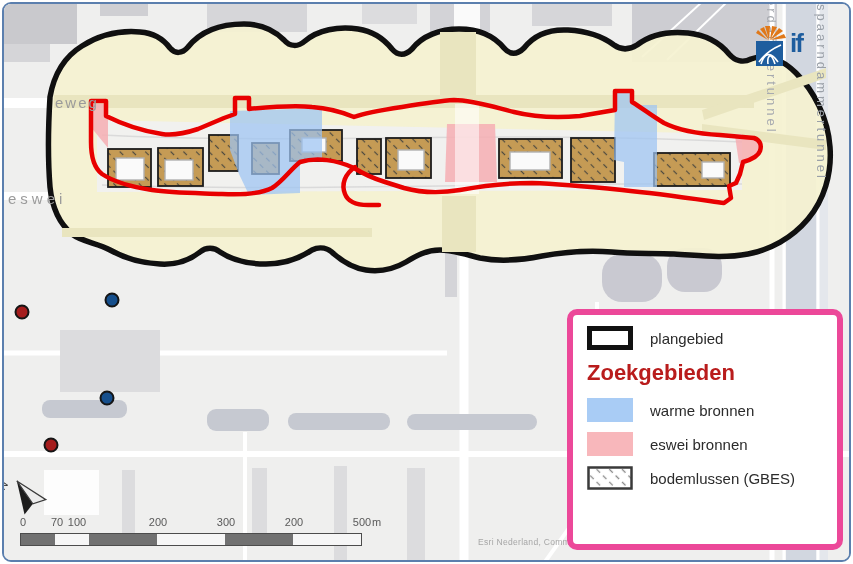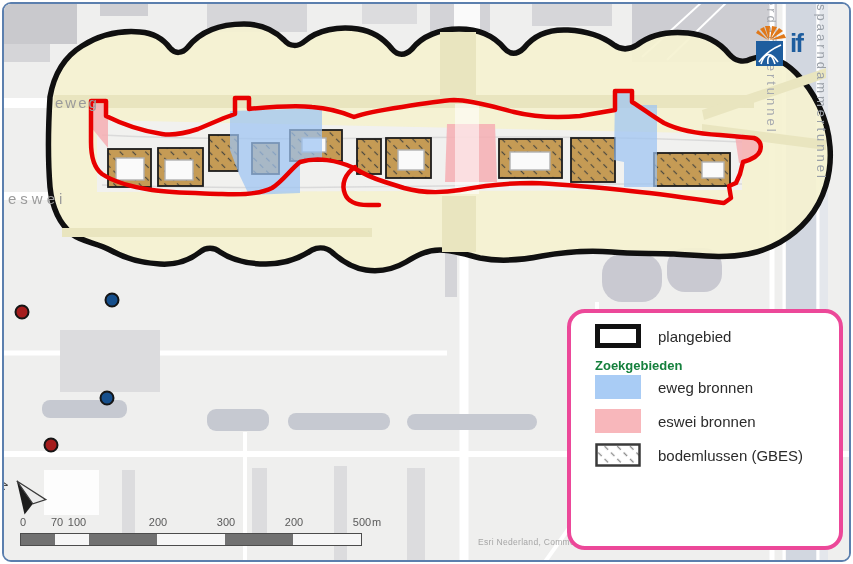--- a/index.html
+++ b/index.html
@@ -18,30 +18,30 @@
   #scalebar .tick{position:absolute;top:0;transform:translateX(-50%);}
   #scalebar .unit{position:absolute;left:352px;top:0;transform:none;}
   #sbar{position:absolute;left:0;top:17px;width:340px;height:11px;border:1.5px solid #4c4c4c;display:flex;}
   #sbar div{height:100%;}
   .segd{background:#717171;} .segl{background:#f6f6f6;}
   .s34{width:34px;} .s68{width:68px;}
   
   #attrib{position:absolute;left:474px;top:533px;font-size:8.5px;color:#a6a6a6;letter-spacing:.3px;}
   
   #legend{position:absolute;left:563px;top:305px;width:276px;height:241px;background:#ffffff;
-          border:4px solid #ec4899;border-radius:18px;box-sizing:border-box;padding:11px 24px;}
+          border:6px solid #ec4899;border-radius:10px;box-sizing:border-box;padding:11px 14px;}
   .lrow{display:flex;align-items:center;height:24px;margin-bottom:10px;}
   .lswatch{width:46px;height:24px;box-sizing:border-box;margin-right:17px;flex:0 0 auto;}
   .sw-plan{border:5px solid #111111;background:#fff;}
   .sw-proj{border:5px solid #e80000;background:#fff;}
   .sw-buf{background:#f8f6d9;border:1px solid #eceade;}
   .sw-koud{background:#a9ccf5;}
   .sw-warm{background:#f8b7bb;}
   .llabel{font-size:15px;color:#2b2b2b;}
-  #legendheader{font-size:13px;font-weight:bold;color:#15803d;margin:2px 0 2px 0;}
+  #legendheader{font-size:22px;font-weight:bold;color:#b91c1c;margin:2px 0 12px 0;}
 </style>
 </head>
 <body>
 
 <div id="stage">
  <div id="mapframe">
 
   <svg id="mapsvg" viewBox="2 2 849 560">
     <defs>
       <pattern id="hatchTan" patternUnits="userSpaceOnUse" width="9" height="9" patternTransform="rotate(45)">
@@ -240,21 +240,21 @@
   <div id="attrib">Esri Nederland, Commu</div>
 
   <div id="legend">
     <div class="lrow">
       <div class="lswatch sw-plan"></div>
       <span class="llabel">plangebied</span>
     </div>
     <div id="legendheader">Zoekgebieden</div>
     <div class="lrow">
       <div class="lswatch sw-koud"></div>
-      <span class="llabel">eweg bronnen</span>
+      <span class="llabel">warme bronnen</span>
     </div>
     <div class="lrow">
       <div class="lswatch sw-warm"></div>
       <span class="llabel">eswei bronnen</span>
     </div>
     <div class="lrow" style="margin-bottom:4px">
       <div class="lswatch">
         <svg width="46" height="24" viewBox="0 0 46 24">
           <defs>
             <pattern id="hatchGray" patternUnits="userSpaceOnUse" width="9" height="9" patternTransform="rotate(45)">

